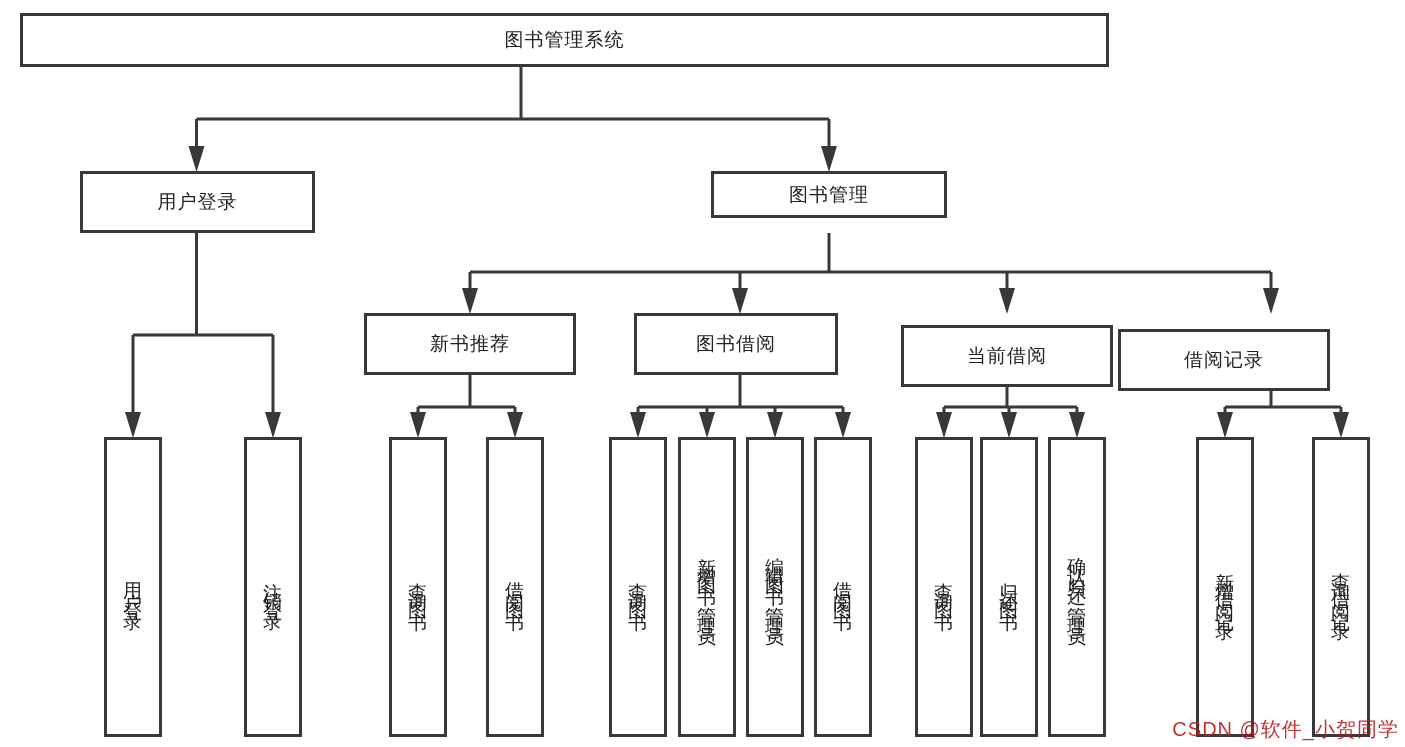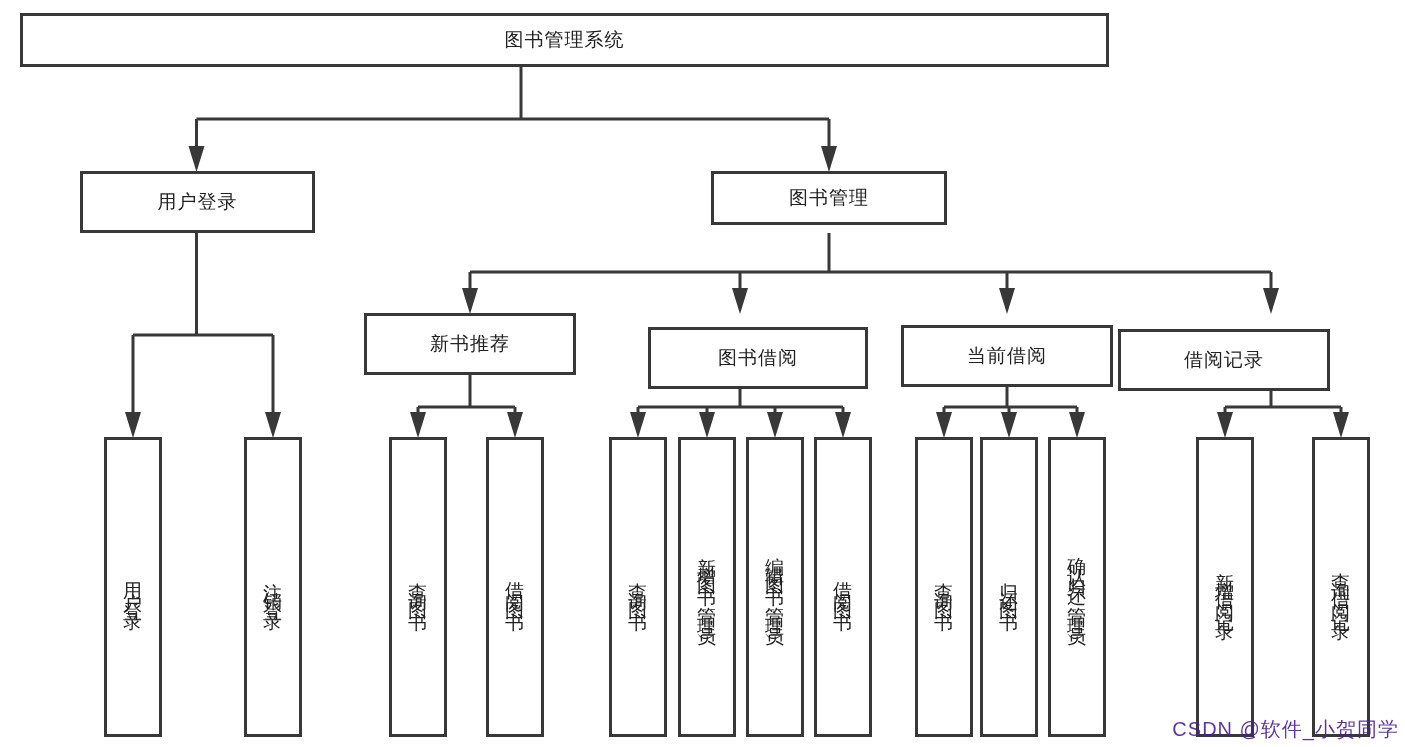--- a/index.html
+++ b/index.html
@@ -37,21 +37,21 @@
     letter-spacing: 10px;
     line-height: 1;
     white-space: normal;
   }
   .watermark {
     position: absolute;
     right: 6px;
     bottom: 4px;
     z-index: 5;
     font-size: 20px;
-    color: #4c1d95;
+    color: #b91c1c;
     opacity: 0.9;
     letter-spacing: 1px;
   }
 </style>
 </head>
 <body>
 
 <div class="stage">
 
   <svg class="connector-layer" viewBox="0 0 1405 747" xmlns="http://www.w3.org/2000/svg">
@@ -114,24 +114,24 @@
     </g>
     <g fill="#383838" stroke="none">
       <polygon points="1217,412 1233,412 1225,438"></polygon>
       <polygon points="1333,412 1349,412 1341,438"></polygon>
     </g>
   </svg>
 
   <div class="node" style="left:20px; top:13px; width:1089px; height:54px;">图书管理系统</div>
 
   <div class="node" style="left:80px; top:171px; width:235px; height:62px;">用户登录</div>
-  <div class="node" style="left:711px; top:171px; width:236px; height:54px;">图书管理</div>
+  <div class="node" style="left:711px; top:171px; width:236px; height:47px;">图书管理</div>
 
   <div class="node" style="left:364px; top:313px; width:212px; height:62px;">新书推荐</div>
-  <div class="node" style="left:634px; top:327px; width:220px; height:62px;margin-left:14px;">图书借阅</div>
+  <div class="node" style="left:634px; top:313px; width:204px; height:62px;">图书借阅</div>
   <div class="node" style="left:901px; top:313px; width:212px; height:62px;margin-top:12px;">当前借阅</div>
   <div class="node" style="left:1118px; top:313px; width:212px; height:62px;margin-top:16px;">借阅记录</div>
 
   <div class="node leaf" style="left:104px; top:437px; width:58px; height:300px;">用户登录</div>
   <div class="node leaf" style="left:244px; top:437px; width:58px; height:300px;">注销登录</div>
 
   <div class="node leaf" style="left:389px; top:437px; width:58px; height:300px;">查询图书</div>
   <div class="node leaf" style="left:486px; top:437px; width:58px; height:300px;">借阅图书</div>
 
   <div class="node leaf" style="left:609px; top:437px; width:58px; height:300px;">查询图书</div>

